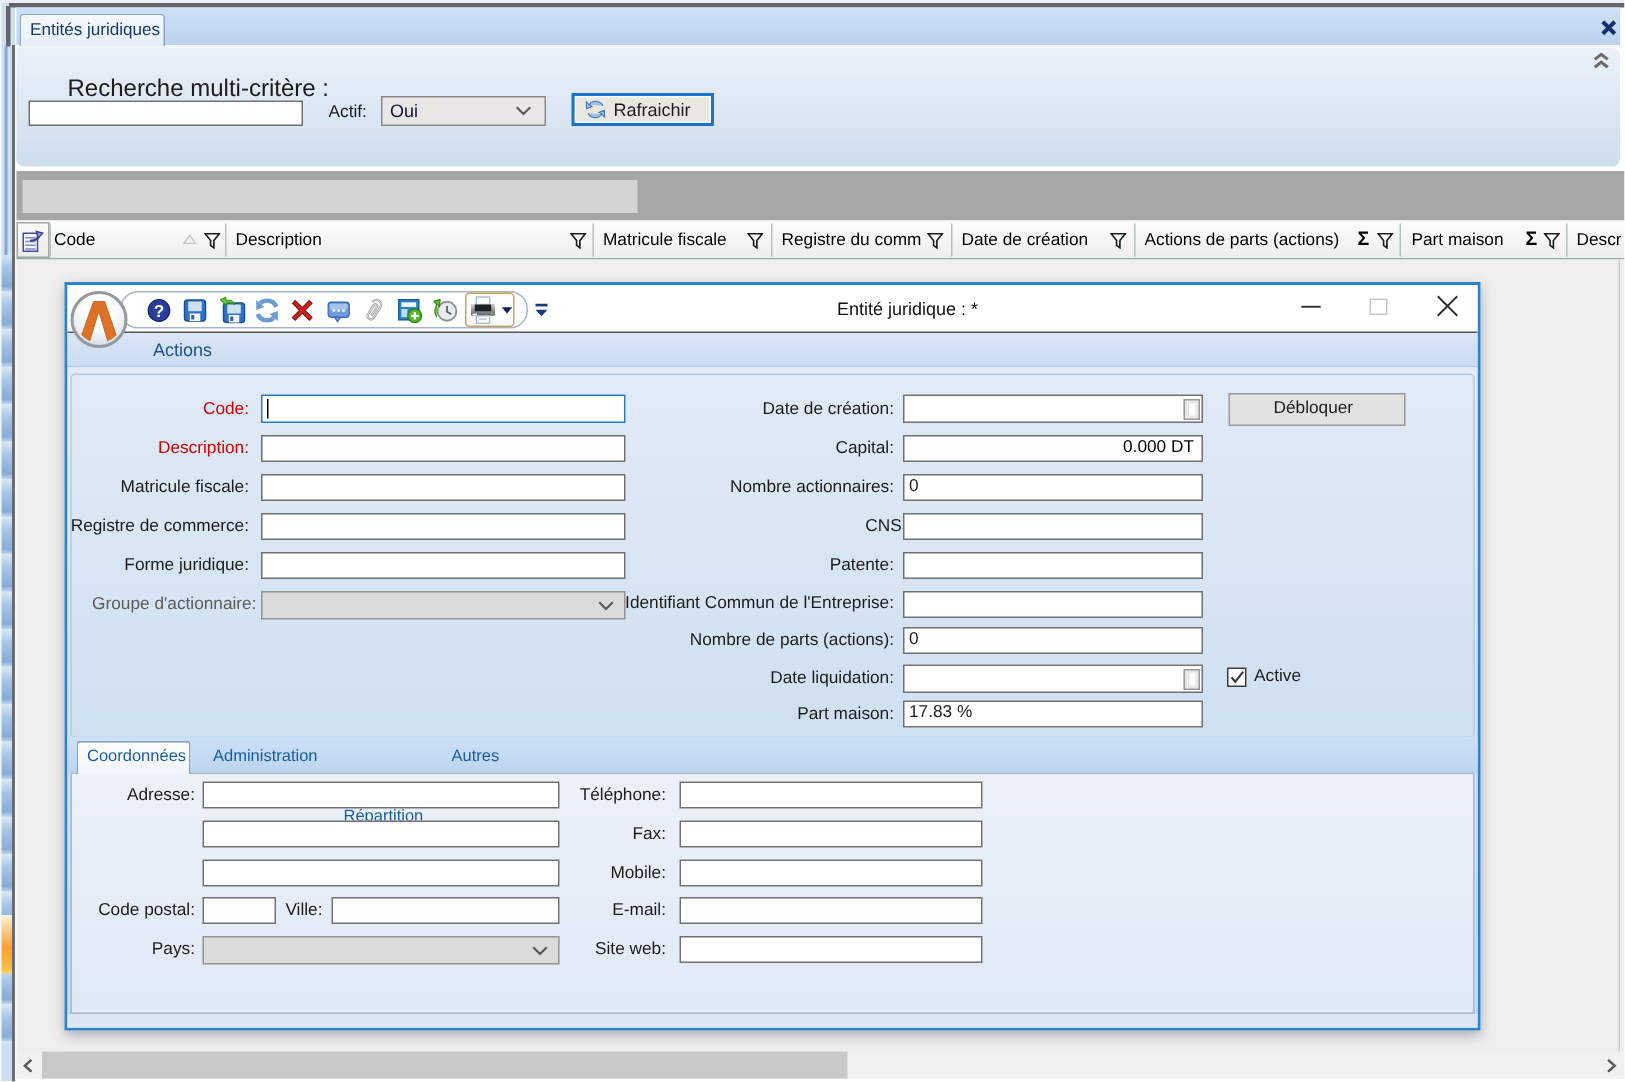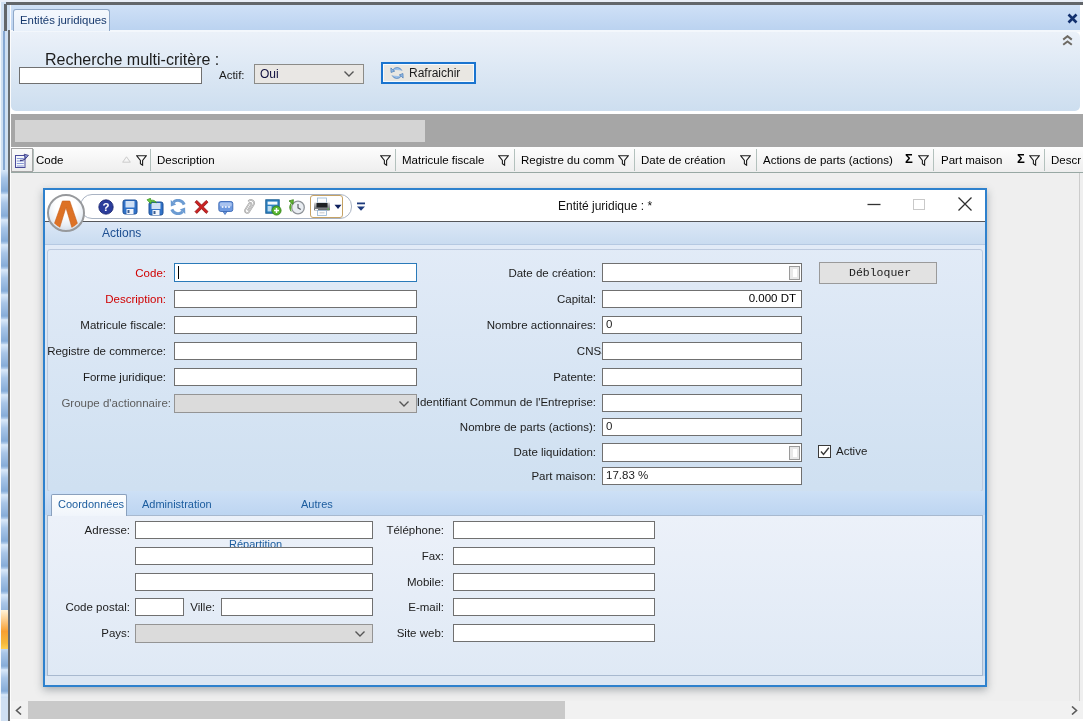--- a/index.html
+++ b/index.html
@@ -266,21 +266,21 @@
   <svg class="abs" style="left:398px;top:400px;" width="12" height="8" viewBox="0 0 12 8">
         <path d="M1.5 1.5 L6 6 L10.5 1.5" stroke="#565656" stroke-width="1.4" fill="none"></path>
       </svg>
 
   <div class="rlbl" style="left:420px;top:267px;width:176px;">Date de création:</div>
   <div class="inp" style="left:602px;top:263px;width:200px;height:19px;"></div>
   <div class="abs" style="left:789px;top:265.5px;width:11px;height:14.5px;background:#e8e8e8;border:1px solid #9a9a9a;box-sizing:border-box;">
         <div style="position:absolute;left:2.5px;top:2px;width:4px;height:8.5px;background:#fff;"></div>
       </div>
   <div class="abs" style="left:819px;top:262px;width:118px;height:22px;background:#e2e2e2;border:1px solid #9a9a9a;box-sizing:border-box;"></div>
-  <div class="lbl" style="left:849px;top:266px;font-family:Liberation Mono, monospace;">Débloquer</div>
+  <div class="lbl" style="left:849px;top:266px;">Débloquer</div>
   <div class="rlbl" style="left:420px;top:293px;width:176px;">Capital:</div>
   <div class="inp" style="left:602px;top:290px;width:200px;height:18px;"></div>
   <div class="rlbl" style="left:602px;top:292px;width:194px;color:#000;">0.000 DT</div>
   <div class="rlbl" style="left:420px;top:319px;width:176px;">Nombre actionnaires:</div>
   <div class="inp" style="left:602px;top:316px;width:200px;height:18px;"></div>
   <div class="lbl" style="left:606px;top:318px;">0</div>
   <div class="rlbl" style="left:436px;top:345px;width:176px;">CNSS:</div>
   <div class="inp" style="left:602px;top:342px;width:200px;height:18px;"></div>
   <div class="rlbl" style="left:420px;top:371px;width:176px;">Patente:</div>
   <div class="inp" style="left:602px;top:368px;width:200px;height:18px;"></div>

